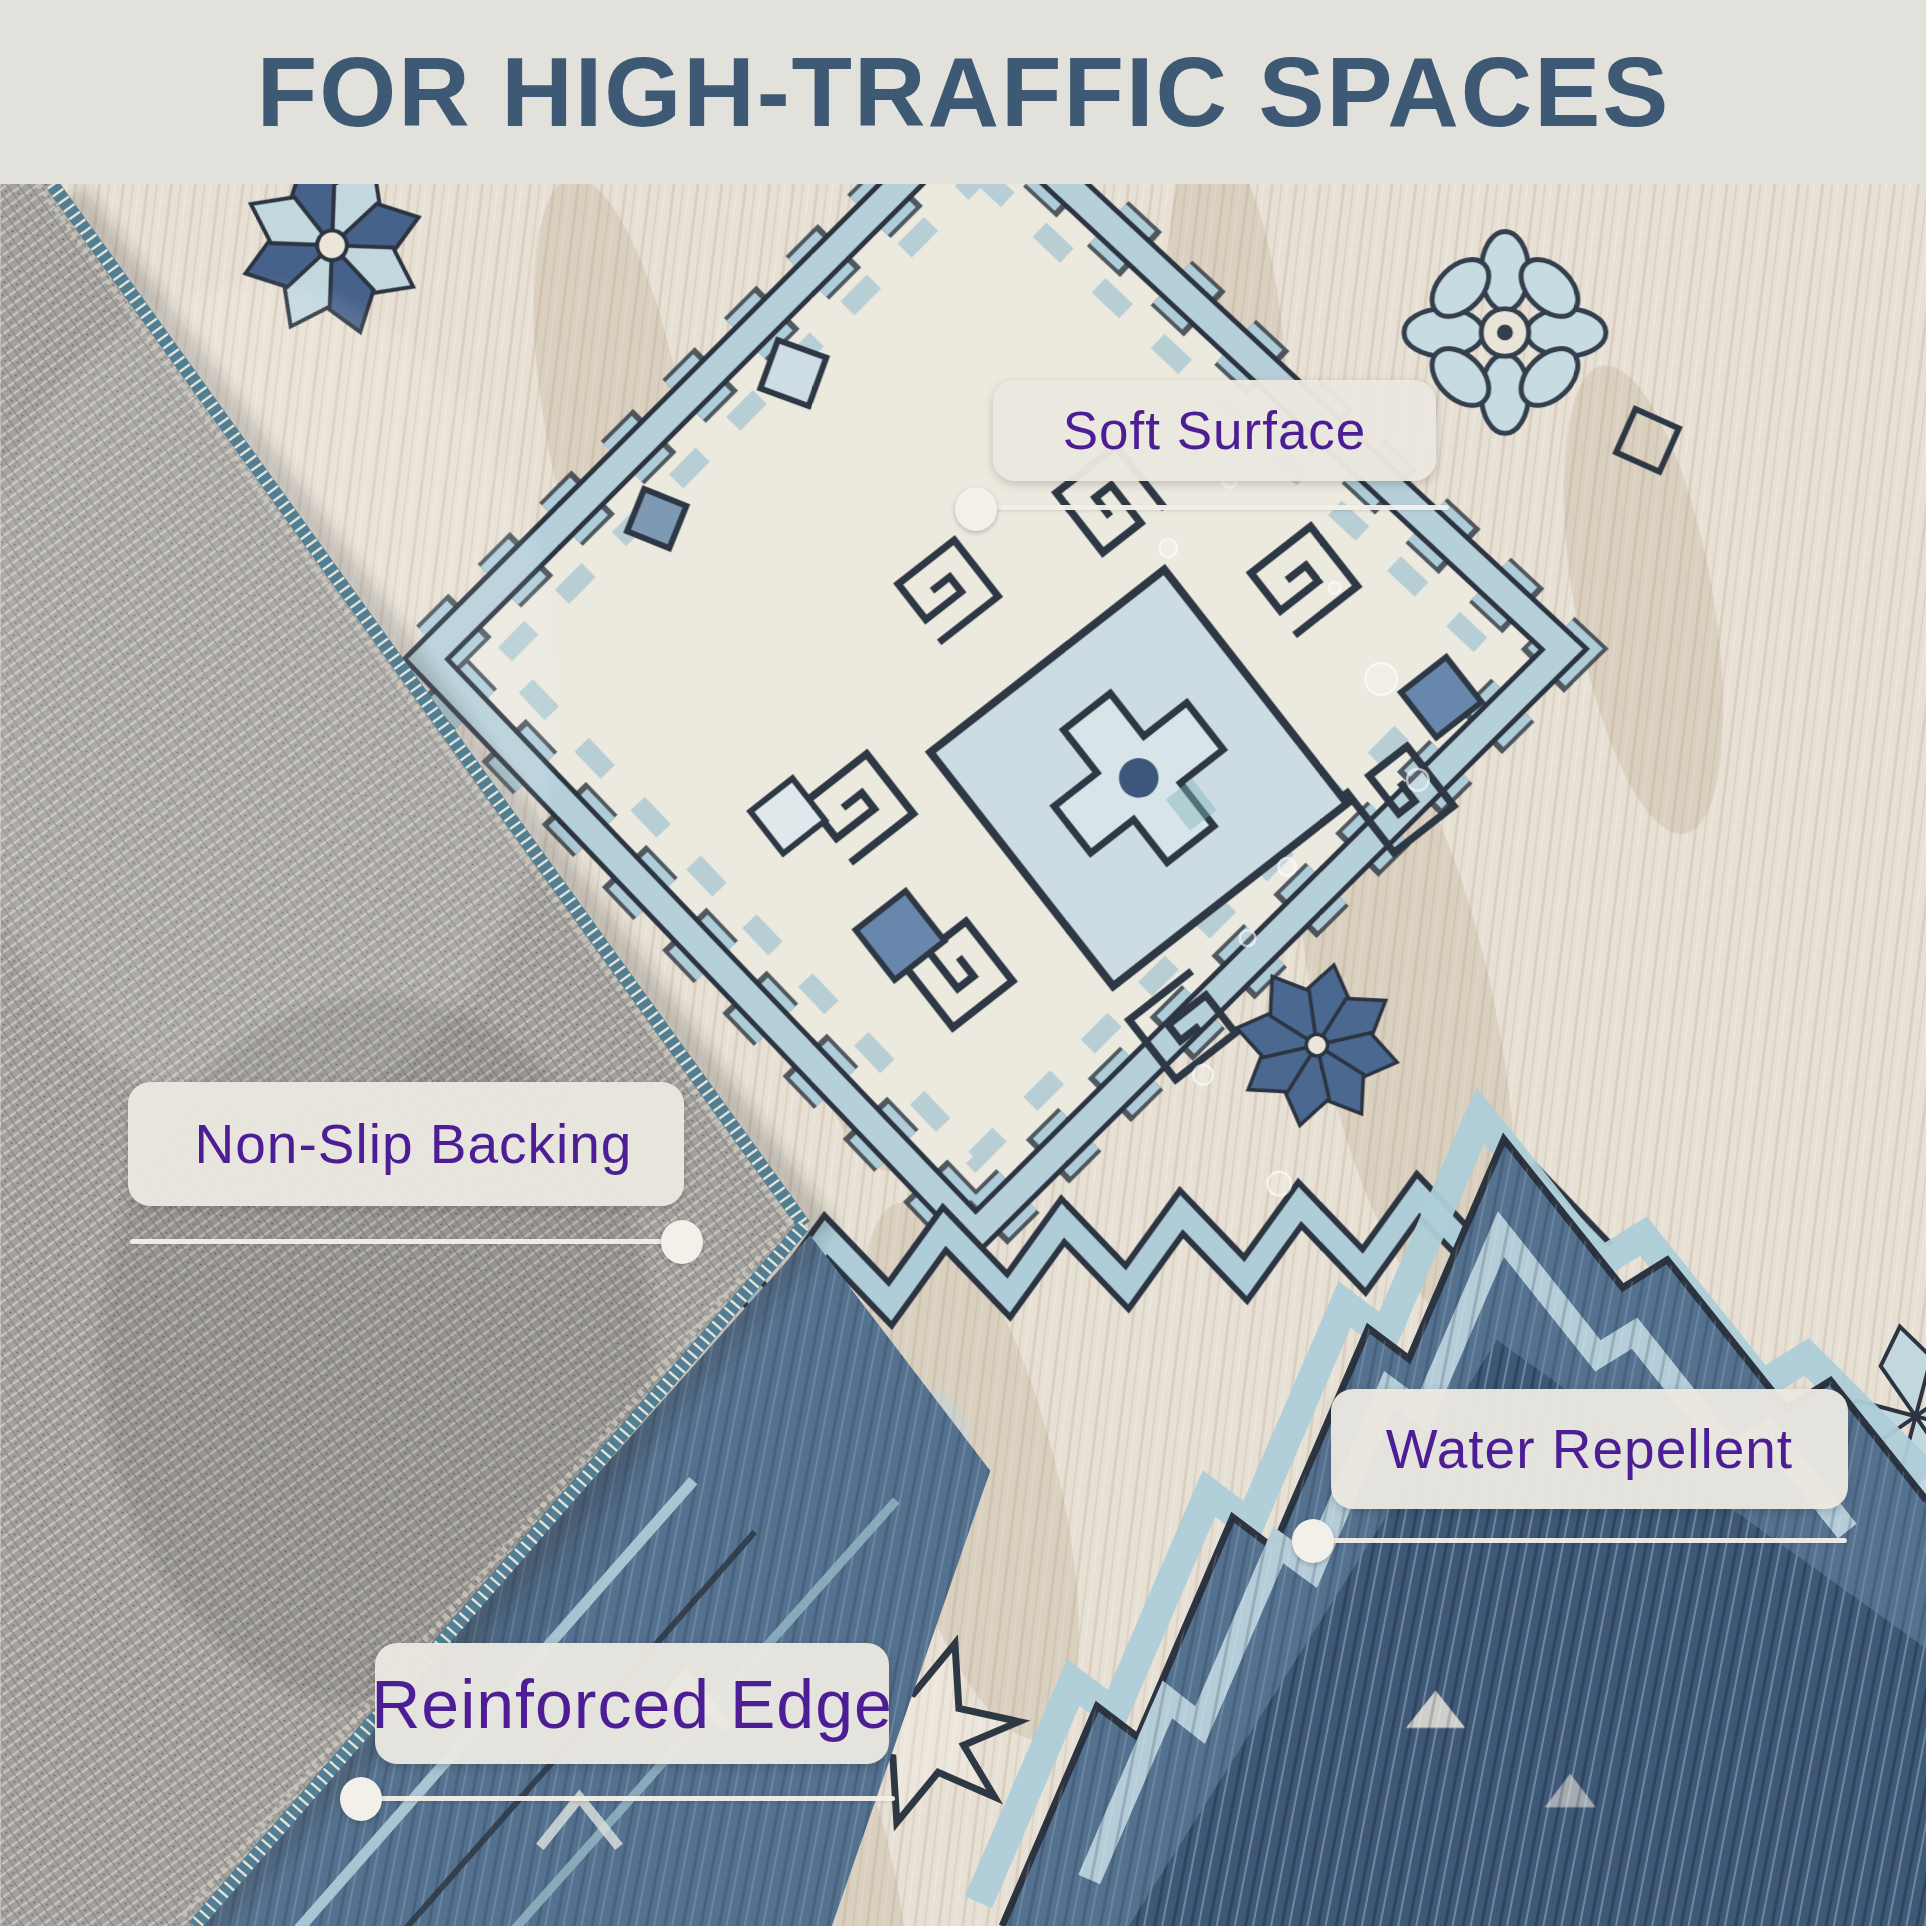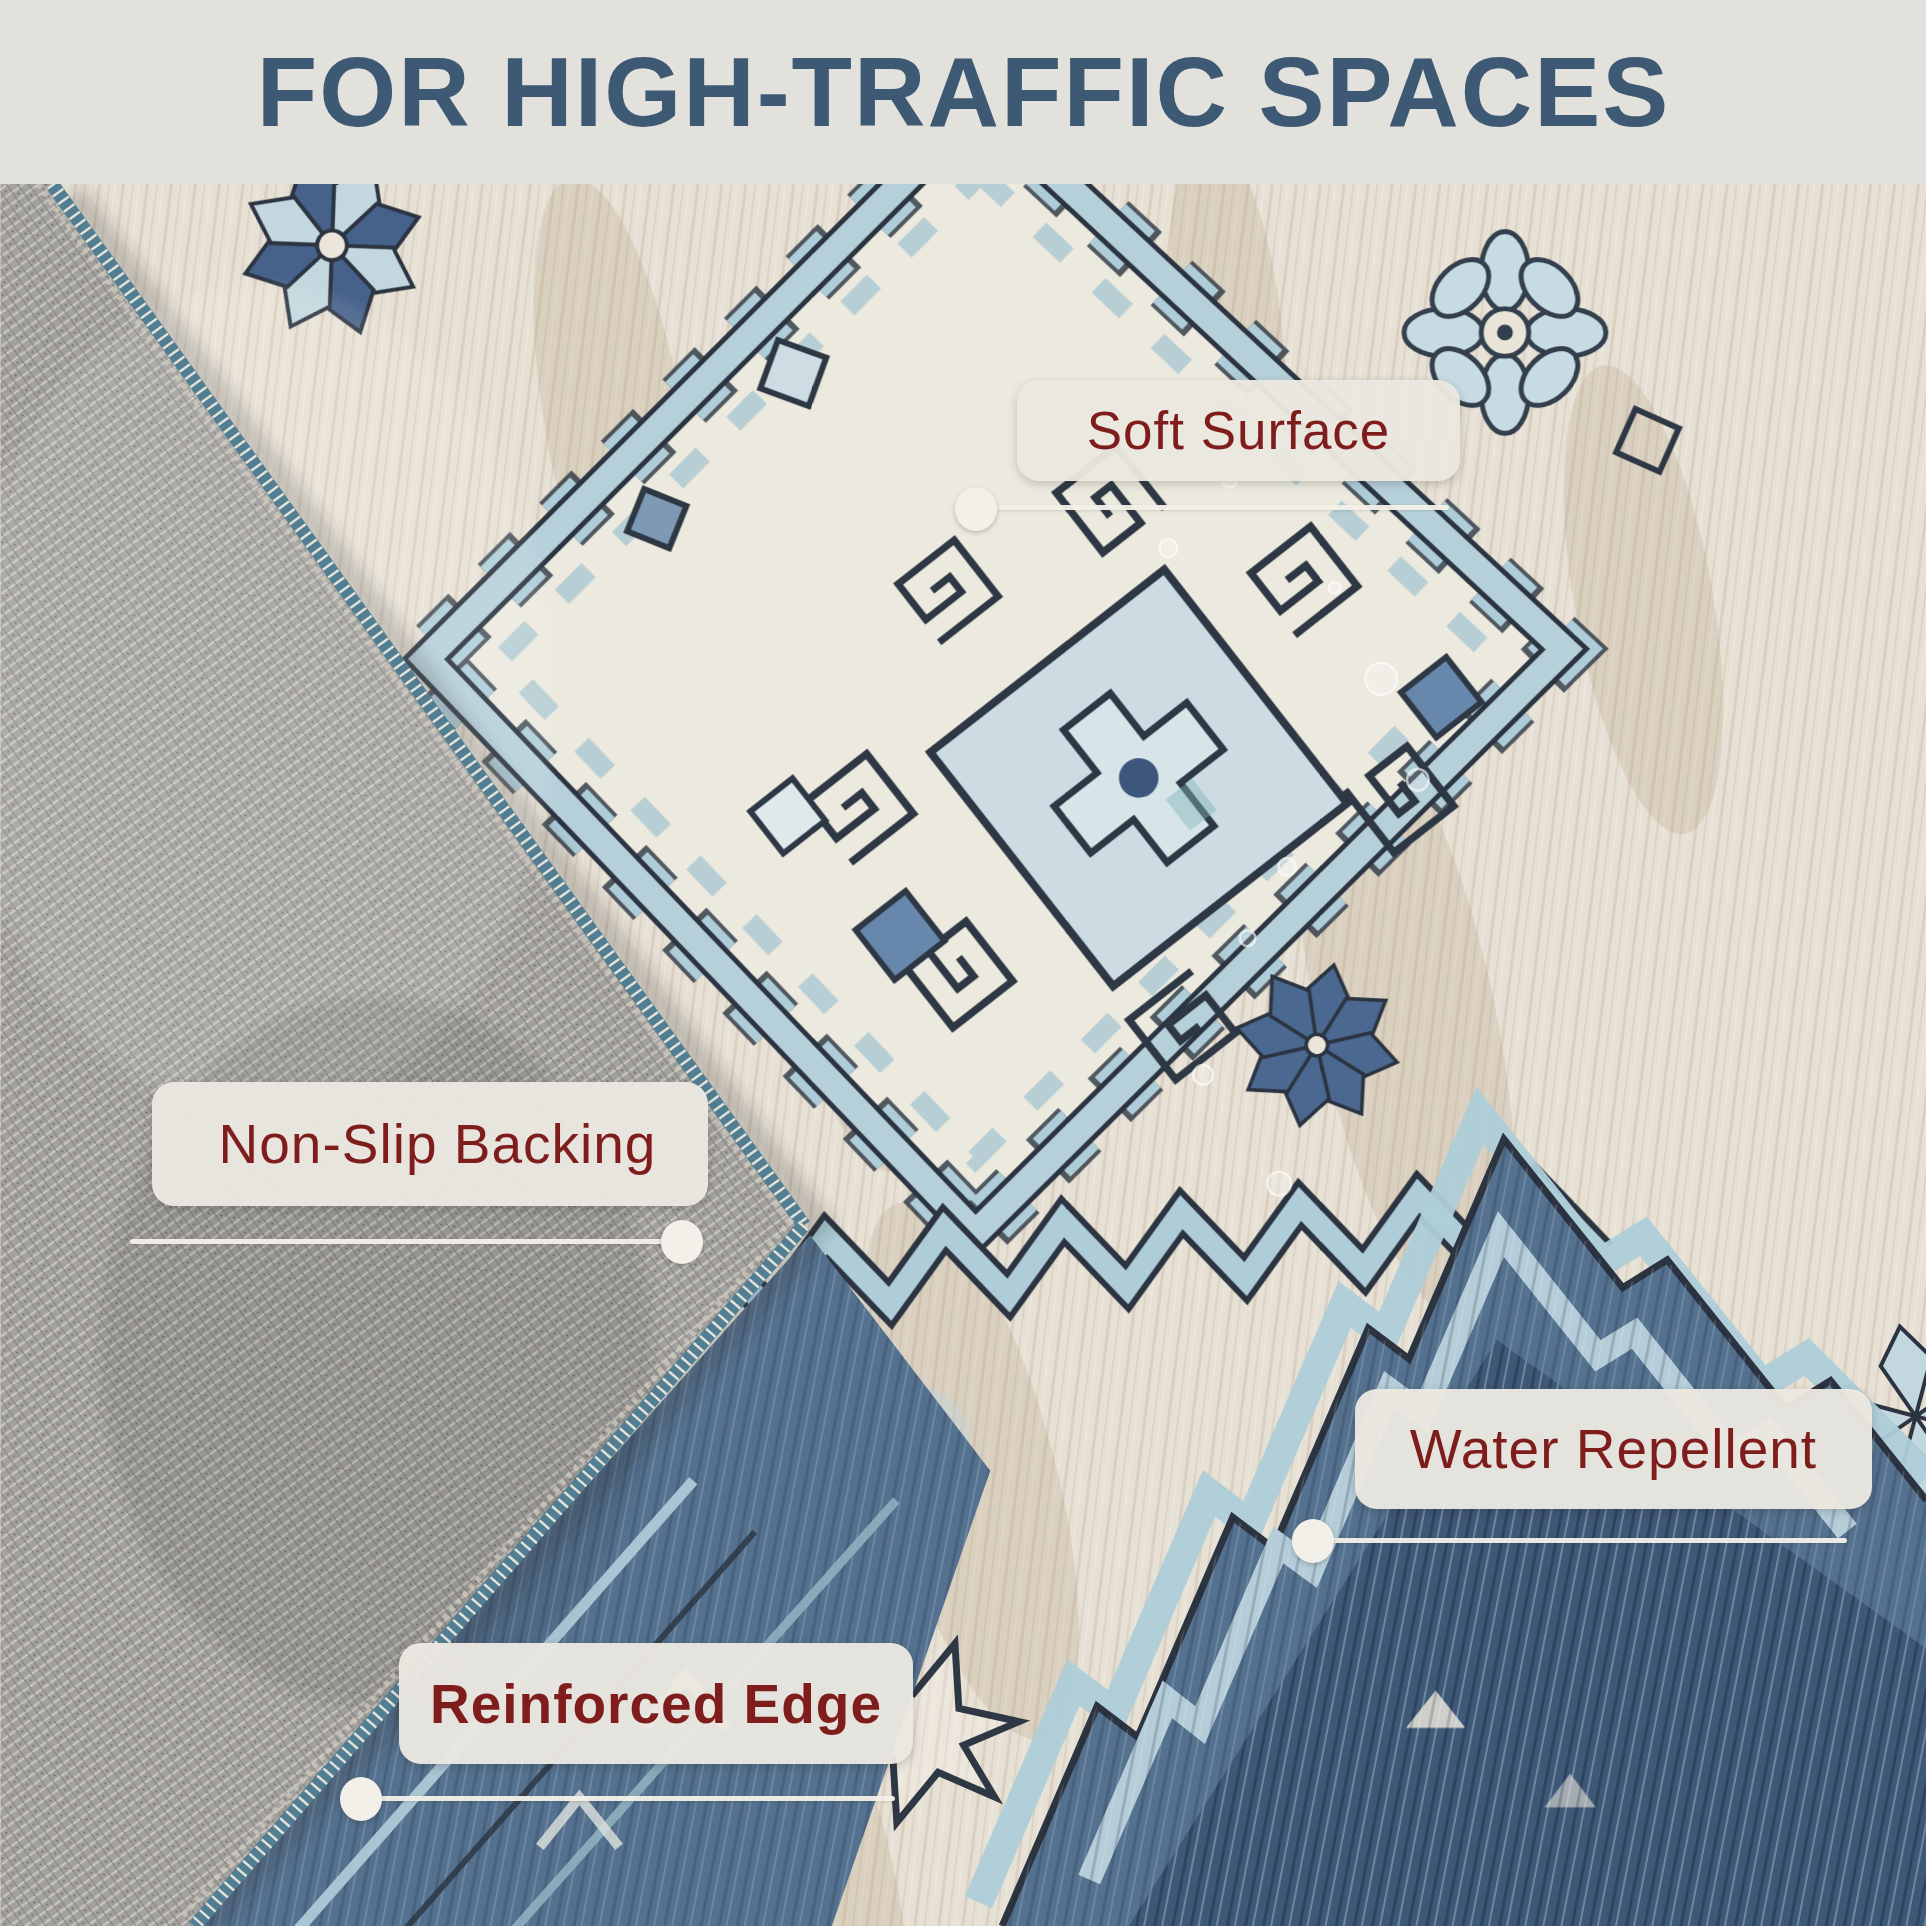--- a/index.html
+++ b/index.html
@@ -17,27 +17,27 @@
     margin:16px;font-size:99px;font-weight:800;letter-spacing:2px;
     color:#3d5973;white-space:nowrap;
   }
   
   .photo{position:absolute;left:0;top:184px;width:1927px;height:1742px;}
   
   .pill{
     position:absolute;display:flex;align-items:center;justify-content:center;
     background:rgba(234,231,224,0.97);border-radius:22px;
     box-shadow:0 3px 10px rgba(40,40,40,0.22);
-    color:#7f1d1d;font-weight:300;letter-spacing:1px;z-index:40;margin-left:24px;
+    color:#4c1d95;font-weight:300;letter-spacing:1px;z-index:40;
   }
   .pill span{white-space:nowrap;}
   .p-soft       {left:993px;top:380px;width:443px;height:101px;font-size:53px;}
   .p-nonslip    {left:128px; top:1082px;width:541px;height:124px;font-size:55px;padding-left:15px;}
   .p-water      {left:1331px;top:1389px;width:517px;height:120px;font-size:55px;}
-  .p-reinforced {left:375px; top:1643px;width:514px;height:121px;font-size:55px;font-weight:bold;}
+  .p-reinforced {left:375px; top:1643px;width:514px;height:121px;font-size:68px;}
   .dot{
     position:absolute;width:42px;height:44px;border-radius:50%;
     background:#f3f0e9;box-shadow:0 2px 5px rgba(40,40,40,0.25);z-index:39;
   }
   .d-soft{left:955px;top:487px;}
   .d-nonslip{left:661px;top:1220px;}
   .d-water{left:1292px;top:1519px;}
   .d-reinforced{left:340px;top:1777px;}
   .line{
     position:absolute;height:5px;background:rgba(243,240,233,0.95);

